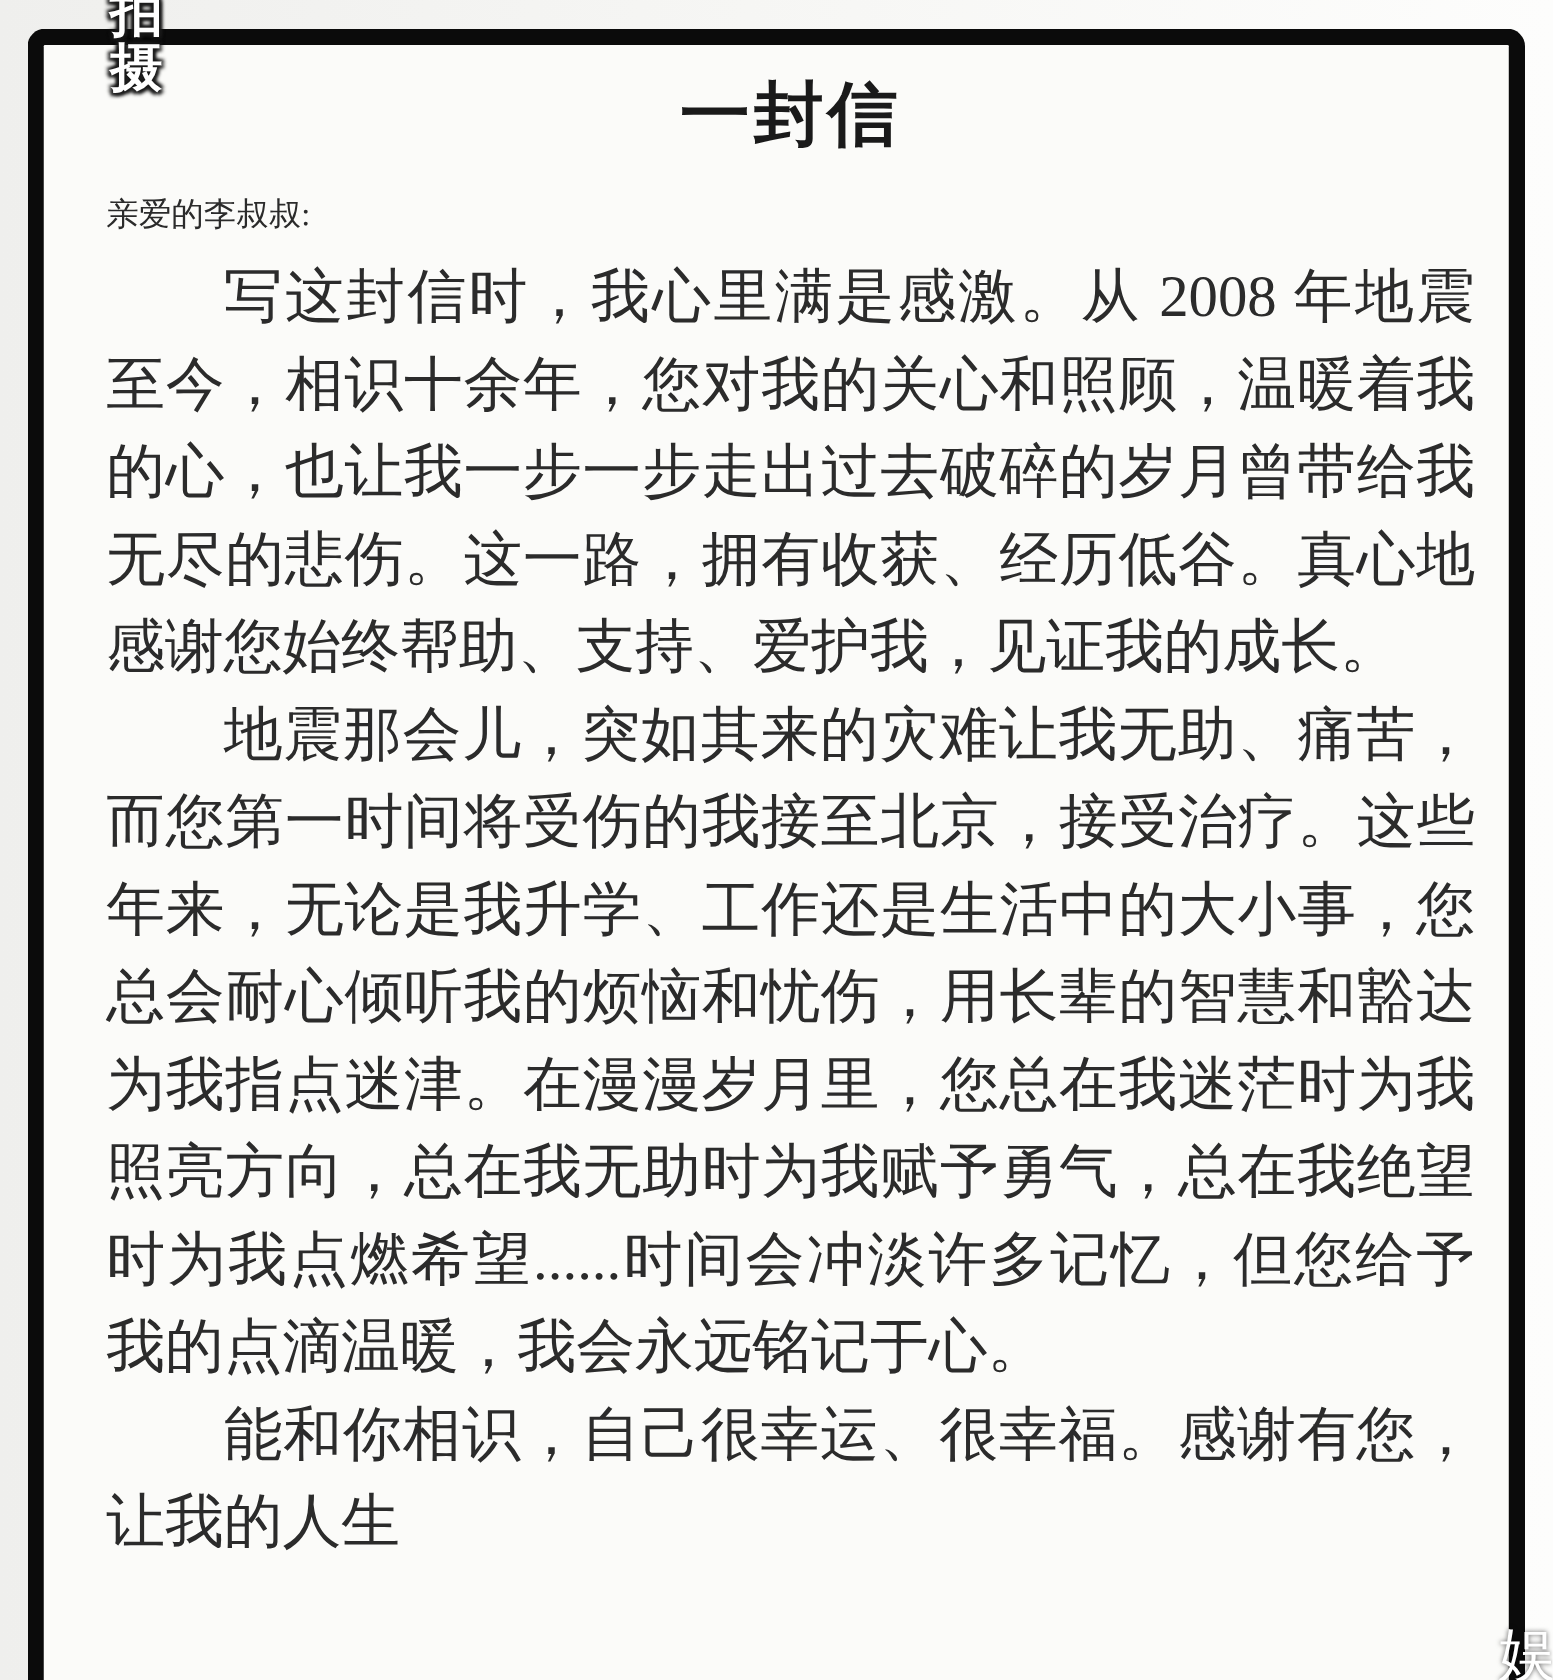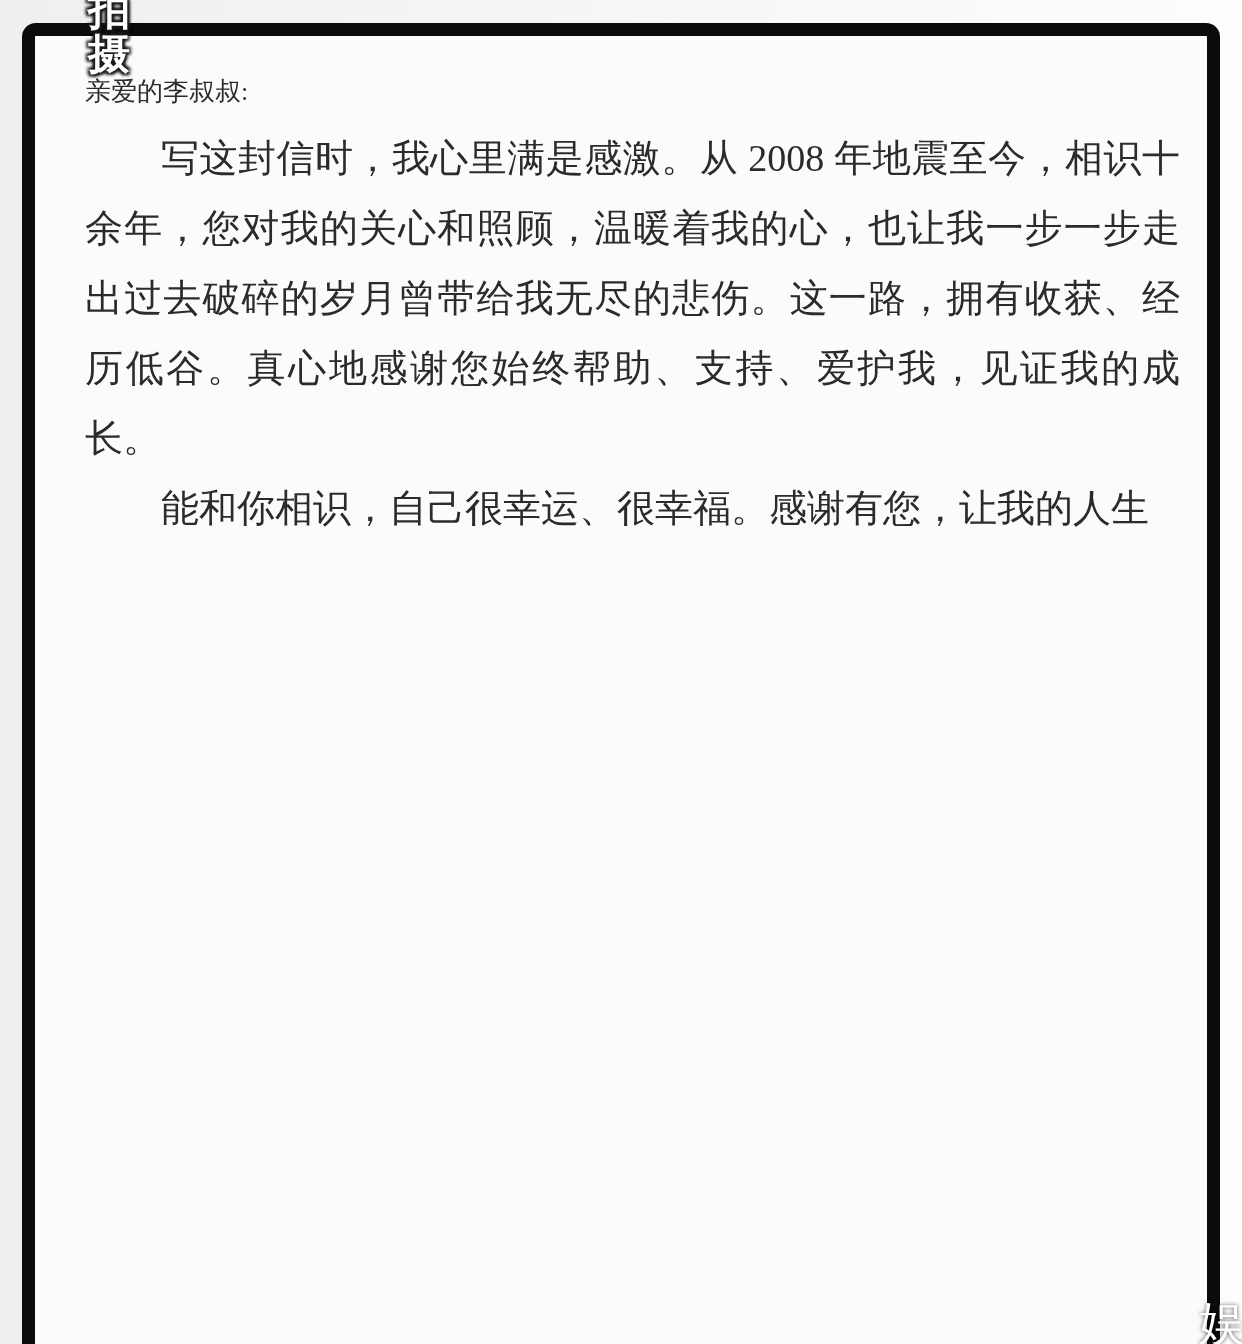--- a/index.html
+++ b/index.html
@@ -22,21 +22,21 @@
     color: #2b2b2b;
   }
   .title {
     font-size: 56px; font-weight: 700; text-align: center;
     margin: 4px 0 0; letter-spacing: 3px; color: #1a1a1a;
   }
   .salutation {
     font-size: 26px; margin: 24px 0 0; color: #2b2b2b;
   }
   .para {
-    font-size: 38px; line-height: 70px;
+    font-size: 47px; line-height: 70px;
     text-align: justify; text-indent: 2em;
     margin: 0; color: #2b2b2b;
   }
   .para.first { margin-top: 14px; }
   .wm-top {
     position: absolute; left: 88px; top: -12px;
     font-size: 42px; font-weight: 700; color: #ffffff;
     white-space: pre-line; line-height: 44px; text-align: center;
     font-family: "Liberation Sans", sans-serif;
     text-shadow: 2px 2px 3px #1a1a1a, -2px -2px 3px #1a1a1a,
@@ -51,25 +51,27 @@
     z-index: 5;
   }
 </style>
 </head>
 <body>
 
 <div class="page">
 
   <div class="frame">
     <div class="paper">
+      <h1 class="title">一封信</h1>
 
       <p class="salutation">亲爱的李叔叔:</p>
 
       <p class="para first">写这封信时，我心里满是感激。从 2008 年地震至今，相识十余年，您对我的关心和照顾，温暖着我的心，也让我一步一步走出过去破碎的岁月曾带给我无尽的悲伤。这一路，拥有收获、经历低谷。真心地感谢您始终帮助、支持、爱护我，见证我的成长。</p>
 
+      <p class="para">地震那会儿，突如其来的灾难让我无助、痛苦，而您第一时间将受伤的我接至北京，接受治疗。这些年来，无论是我升学、工作还是生活中的大小事，您总会耐心倾听我的烦恼和忧伤，用长辈的智慧和豁达为我指点迷津。在漫漫岁月里，您总在我迷茫时为我照亮方向，总在我无助时为我赋予勇气，总在我绝望时为我点燃希望......时间会冲淡许多记忆，但您给予我的点滴温暖，我会永远铭记于心。</p>
 
 
       <p class="para">能和你相识，自己很幸运、很幸福。感谢有您，让我的人生</p>
     </div>
   </div>
 
   <div class="wm-top">拍
 摄</div>
 
   <div class="wm-bottom">娱</div>

